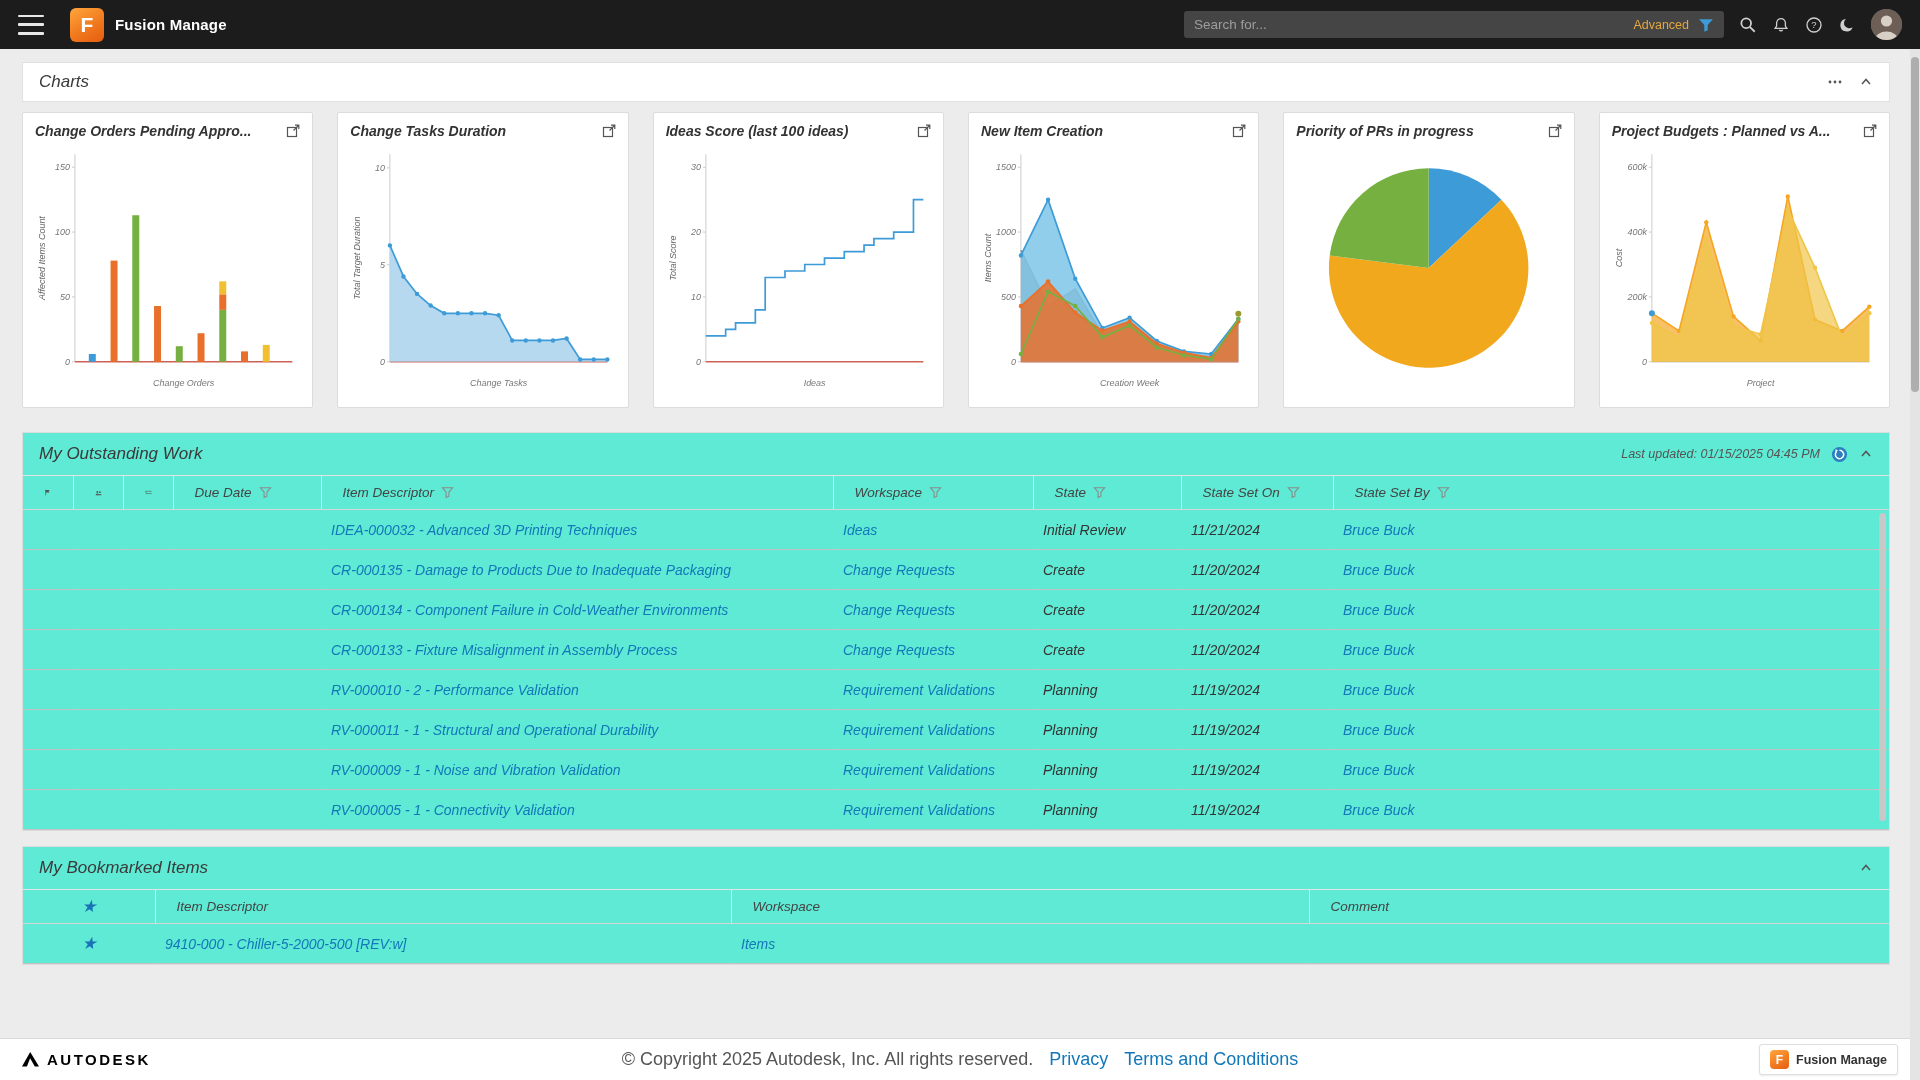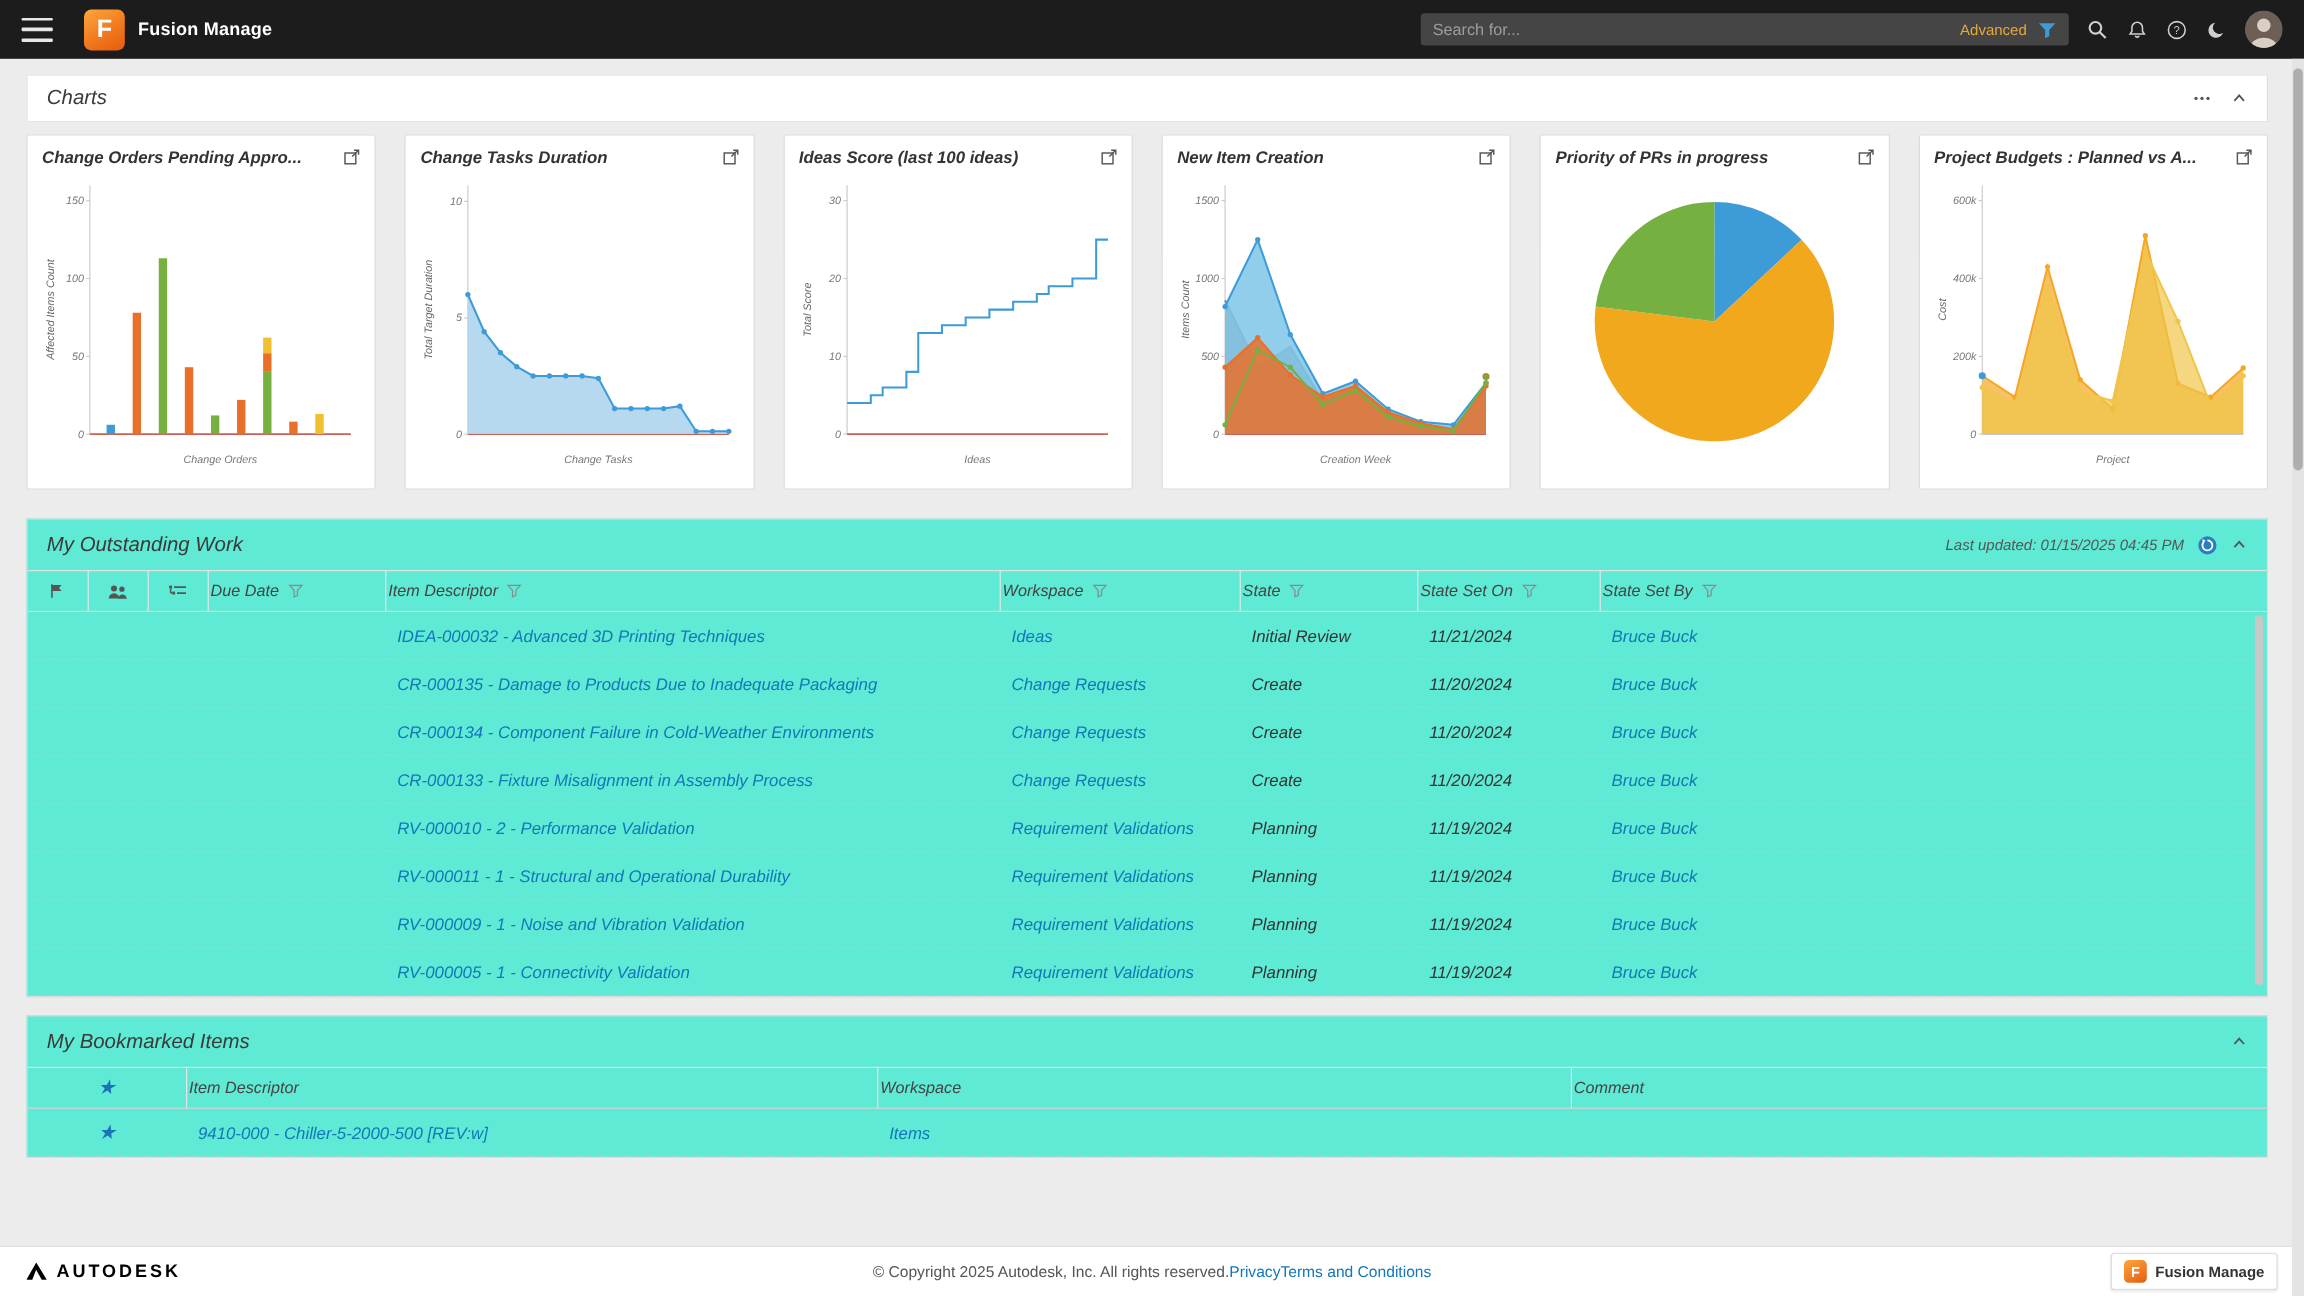--- a/index.html
+++ b/index.html
@@ -48,42 +48,42 @@
   .chart-body text { font-family:"Liberation Sans", sans-serif; }
 
   
   .panel { background:#5eead4; border:1px solid #dcdcdc; position:relative; }
   .panel-outstanding { margin-bottom:15px; }
   .panel-header { height:42px; display:flex; align-items:center; justify-content:space-between; padding:0 16px; }
   .panel-header-right { display:flex; align-items:center; gap:11px; }
   .last-updated { font-size:12.5px; color:#555; }
 
   table { width:100%; border-collapse:collapse; table-layout:fixed; font-size:14px; }
-  thead th { text-align:left; font-weight:normal; color:#444; height:34px; padding:0 2px;
+  thead th { text-align:left; font-weight:normal; color:#444; height:34px; padding:0 21px;
              border-top:1px solid #e3e3e3; border-bottom:1px solid #d5d5d5; border-right:1px solid #e6e6e6;
              font-size:13.5px; white-space:nowrap; overflow:hidden; cursor:pointer; }
   thead th:last-child { border-right:none; }
   thead th .th-inner { display:flex; align-items:center; gap:7px; }
   thead th.center { text-align:center; }
   thead th.center .th-inner { justify-content:center; }
   tbody td { height:40px; padding:0 10px; border-bottom:1px dotted #c6c6c6; color:#333;
              white-space:nowrap; overflow:hidden; }
   .link { color:#1377b8; cursor:pointer; }
   .star { color:#1a73b7; font-size:17px; line-height:1; }
 
   .table-scrollbar { position:absolute; right:3px; top:80px; width:7px; height:308px;
                      background:#c8c8c8; border-radius:4px; cursor:pointer; }
 
   
   .footer { position:absolute; bottom:0; left:0; right:0; height:42px; background:#fff;
             border-top:1px solid #d9d9d9; display:flex; align-items:center; padding:0 22px; z-index:50; }
   .footer-left { display:flex; align-items:center; gap:8px; }
   .autodesk-word { font-size:15px; font-weight:bold; letter-spacing:2.5px; color:#000; }
-  .footer-center { position:absolute; left:50%; transform:translateX(-50%); display:flex; align-items:center; 
-                   font-size:13px; }
+  .footer-center { position:absolute; left:50%; transform:translateX(-50%); display:flex; align-items:center; gap:16px;
+                   font-size:18px; }
   .footer-center .copy { color:#555; }
   .footer-center a { color:#1377b8; cursor:pointer; }
   .footer-badge { margin-left:auto; display:flex; align-items:center; gap:7px; background:#fff;
                   border:1px solid #dedede; border-radius:3px; padding:5px 10px; box-shadow:0 1px 2px rgba(0,0,0,.08);
                   cursor:pointer; }
   .badge-tile { width:19px; height:19px; border-radius:4px; background:linear-gradient(150deg,#ffa63c,#e65c0f);
                 color:#fff; font-size:12px; font-weight:bold; display:flex; align-items:center; justify-content:center; }
   .badge-text { font-size:12.5px; font-weight:bold; color:#333; }
 
   

